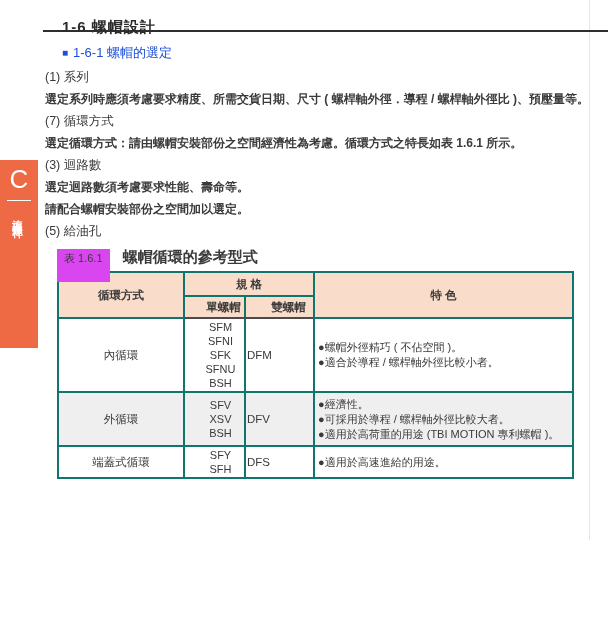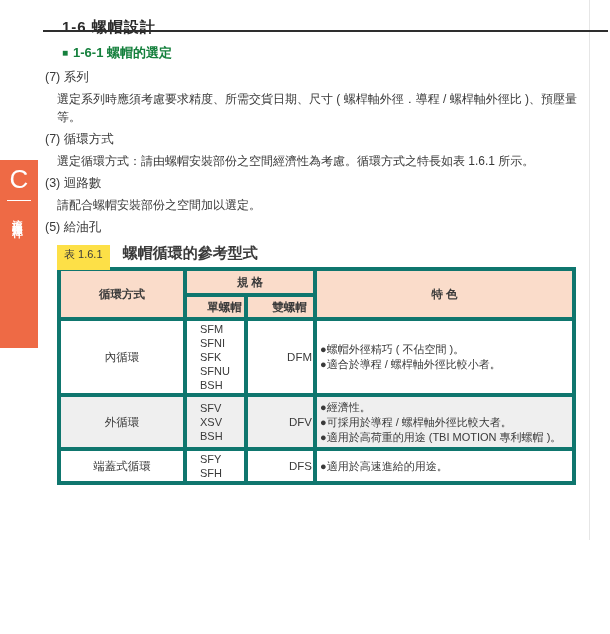--- a/index.html
+++ b/index.html
@@ -16,44 +16,44 @@
   .title-rule{position:absolute;left:43px;top:30px;width:565px;height:2px;background:#2e2e2e;}
 
   
   .side-tab{position:absolute;left:0;top:160px;width:38px;height:188px;background:#ee6a45;color:#fff;}
   .tab-letter{font-size:26px;line-height:38px;text-align:center;font-weight:400;}
   .tab-divider{border-top:1px solid #ffffff;margin:2px 7px 9px 7px;height:0;}
   .tab-label{writing-mode:vertical-rl;text-orientation:upright;font-size:10.5px;letter-spacing:3px;margin:0 auto;display:block;width:12px;font-weight:bold;}
 
   
   .content{position:absolute;left:45px;top:44px;width:546px;}
-  .subsection{margin:0 0 6px 17px;font-size:13px;font-weight:700;color:#15803d;}
+  .subsection{margin:0 0 6px 17px;font-size:13px;font-weight:400;color:#1d4ed8;}
   .subsection .sq{font-size:10px;vertical-align:1px;margin-right:5px;}
   .block-heading{font-size:12.5px;line-height:18px;margin:0 0 4px 0;color:#3a3a3a;}
-  .block-body{font-size:12px;line-height:18px;margin:0 0 4px 12px;color:#3a3a3a;}
+  .block-body{font-size:12px;line-height:18px;margin:0 0 4px 0;color:#3a3a3a;font-weight:bold;}
 
   
   .table-caption-row{margin:8px 0 6px 12px;font-size:11.5px;height:17px;}
-  .table-tag{display:inline-block;background:#fde047;color:#3a3a3a;padding:2px 7px 8px 7px;font-size:11px;}
+  .table-tag{display:inline-block;background:#d946ef;color:#3a3a3a;padding:2px 7px 16px 7px;font-size:11px;}
   .table-caption{margin-left:10px;font-weight:600;font-size:15px;color:#3a3a3a;}
 
   
   table.spec{border-collapse:collapse;margin-left:12px;width:515px;table-layout:fixed;}
-  table.spec th,table.spec td{border:4px solid #0f766e;font-weight:normal;}
+  table.spec th,table.spec td{border:2px solid #0f766e;font-weight:normal;}
   table.spec{border:2px solid #4b4b4b;}
   table.spec thead th{background:#fadcca;font-size:11.5px;font-weight:600;text-align:center;color:#3a3a3a;padding:1px 2px;}
   table.spec thead tr.h1 th{height:20px;}
   table.spec thead tr.h2 th{height:18px;padding-left:20px;}
   table.spec thead tr.h2 th{border-bottom:2px solid #4b4b4b;}
   col.c-method{width:126px;} col.c-single{width:61px;} col.c-double{width:69px;} col.c-feature{width:259px;}
   tbody tr.r1{height:56px;} tbody tr.r2{height:54px;background:#efefef;} tbody tr.r3{height:29px;}
   td.method{text-align:center;font-size:11.5px;color:#3a3a3a;}
-  td.single{font-size:11px;padding-left:13px;color:#3a3a3a;}
+  td.single{font-size:11px;padding-left:13px;color:#3a3a3a;text-align:center;}
   td.single div{line-height:14px;}
-  td.double{text-align:right;font-size:11.5px;color:#3a3a3a;}
+  td.double{text-align:left;font-size:11.5px;color:#3a3a3a;}
   td.feature{font-size:11px;padding-left:3px;color:#3a3a3a;}
   td.feature div{line-height:15px;}
 </style>
 </head>
 <body>
 
 <div class="page-edge"></div>
 
 <h1 class="page-title">1-6 螺帽設計</h1>
 <div class="title-rule"></div>
@@ -62,27 +62,28 @@
   <div class="tab-letter">C</div>
   <div class="tab-divider"></div>
   <span class="tab-label">滾珠螺桿</span>
 </div>
 
 <div class="content">
   <div class="subsection">
     <span class="sq">■</span><span>1-6-1 螺帽的選定</span>
   </div>
 
-  <p class="block-heading">(7) 系列</p>
+  <p class="block-heading">(1) 系列</p>
   <p class="block-body">選定系列時應須考慮要求精度、所需交貨日期、尺寸 ( 螺桿軸外徑．導程 / 螺桿軸外徑比 )、預壓量等。</p>
 
   <p class="block-heading">(7) 循環方式</p>
   <p class="block-body">選定循環方式：請由螺帽安裝部份之空間經濟性為考慮。循環方式之特長如表 1.6.1 所示。</p>
 
   <p class="block-heading">(3) 迴路數</p>
+  <p class="block-body">選定迴路數須考慮要求性能、壽命等。</p>
 
   <p class="block-body">請配合螺帽安裝部份之空間加以選定。</p>
 
   <p class="block-heading">(5) 給油孔</p>
 
   <div class="table-caption-row">
     <span class="table-tag">表 1.6.1</span>
     <span class="table-caption">螺帽循環的參考型式</span>
   </div>
 

